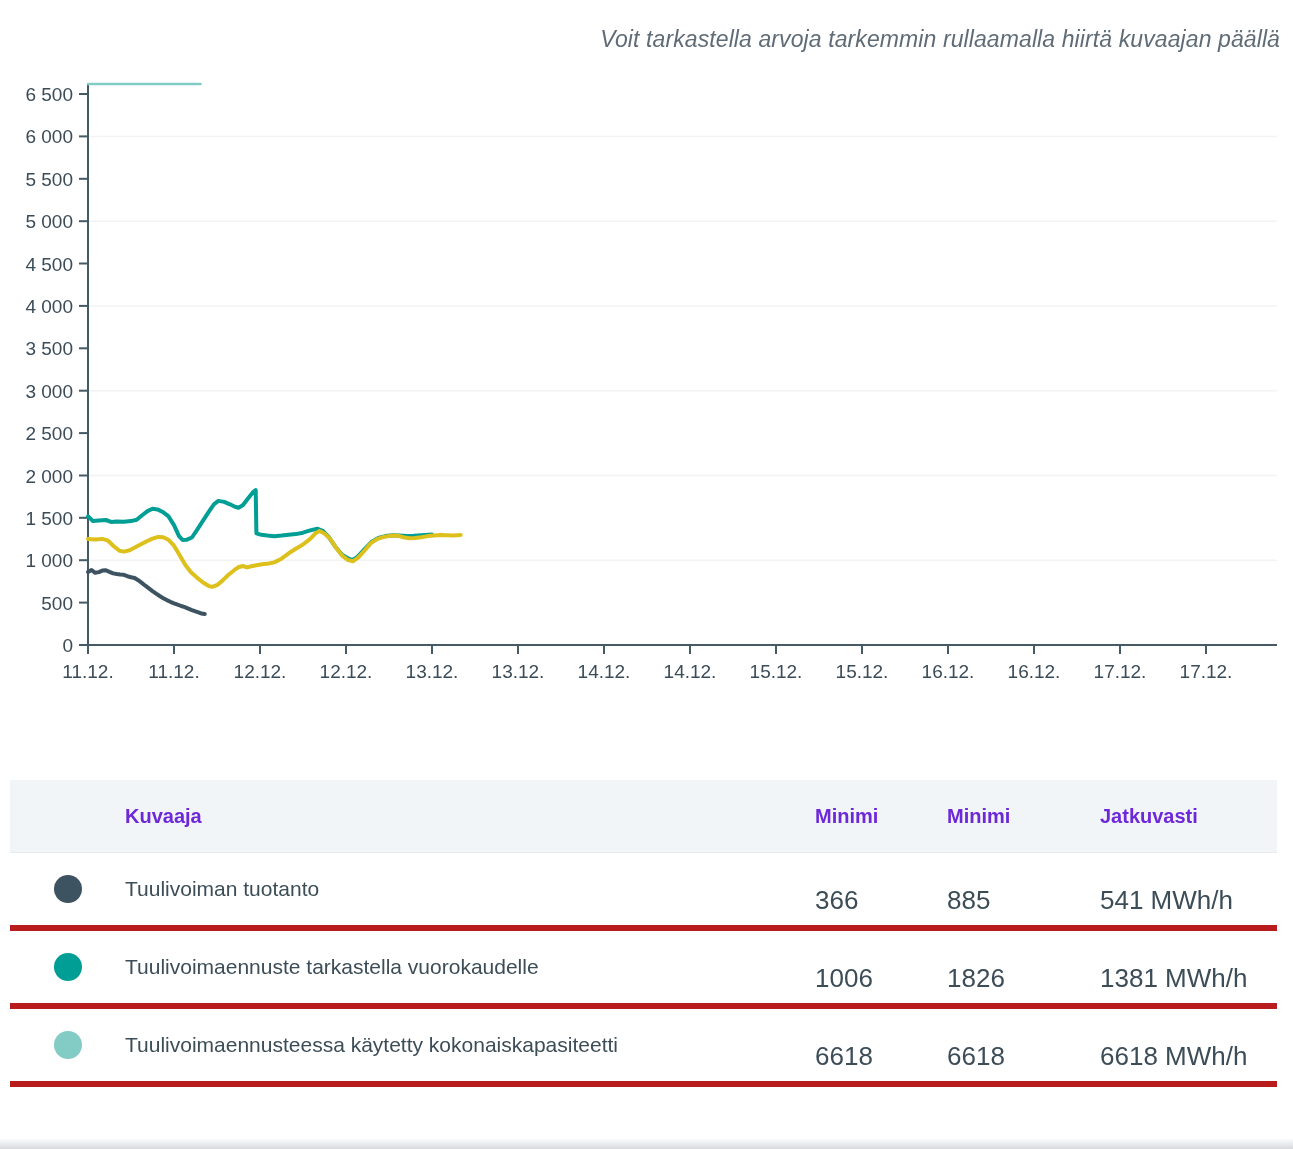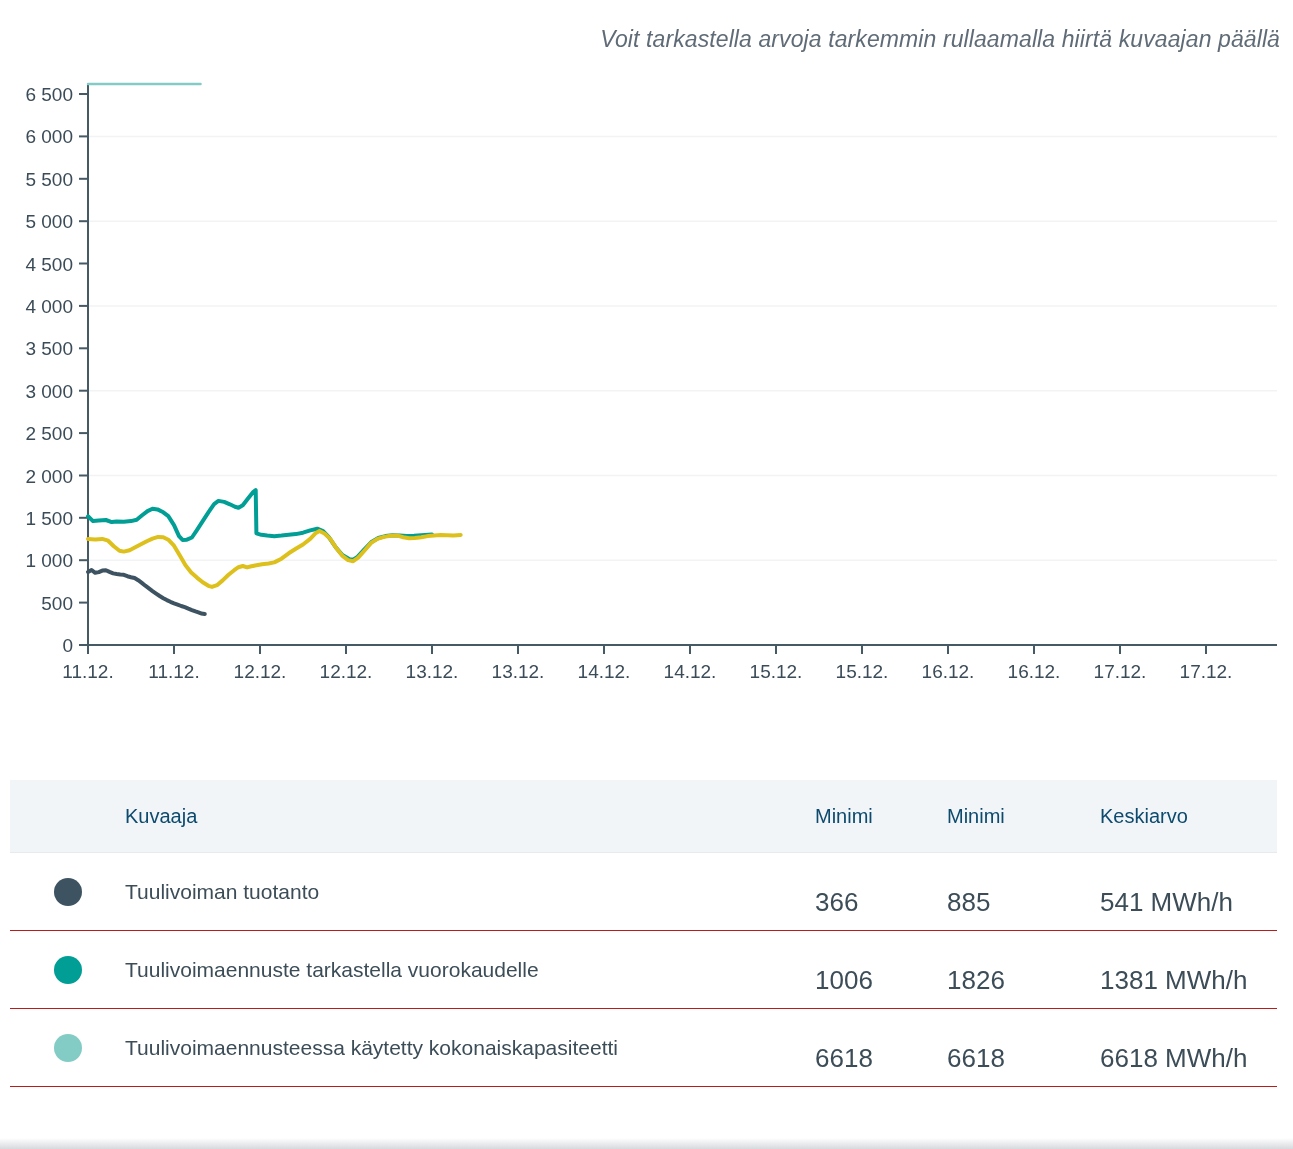--- a/index.html
+++ b/index.html
@@ -12,22 +12,22 @@
     font-size:23px; font-style:italic; color:#5f6b76; letter-spacing:.1px;
   }
 
   .chart-wrap { position:absolute; top:75px; left:0; width:1293px; height:620px; }
   svg { display:block; }
   .tick-label { font-family:"Liberation Sans","DejaVu Sans",sans-serif; font-size:19px; fill:#3b4c58; }
 
   .legend-table { position:absolute; top:780px; left:10px; width:1267px; }
   .t-row { display:grid; grid-template-columns:115px 690px 132px 153px 1fr; align-items:center; }
   .t-head { height:73px; background:#f2f5f7; }
-  .t-head .th { font-size:20px; font-weight:400; color:#0c4a6e; }
-  .t-body-row { height:78px; border-bottom:1px solid #b91c1c; background:#fff; }
+  .t-head .th { font-size:20px; font-weight:700; color:#6d28d9; }
+  .t-body-row { height:78px; border-bottom:6px solid #b91c1c; background:#fff; }
   .t-head { border-bottom:1px solid #e8ebee; }
   .c-swatch { display:flex; justify-content:center; align-items:center; }
   .dot { width:28px; height:28px; border-radius:50%; display:inline-block; }
   .c-label { font-size:21px; color:#3c4d58; }
   .c-val { font-size:26px; color:#3c4d58;margin-top:22px; }
 
   .bottom-shade {
     position:absolute; left:0; right:0; bottom:0; height:11px;
     background:linear-gradient(to bottom, rgba(110,120,130,0), rgba(110,120,130,0.28));
     pointer-events:none;
@@ -113,21 +113,21 @@
       </svg>
   </div>
 
   <div class="legend-table">
 
     <div class="t-row t-head">
       <div class="c-swatch"></div>
       <div class="th">Kuvaaja</div>
       <div class="th">Minimi</div>
       <div class="th">Minimi</div>
-      <div class="th">Keskiarvo</div>
+      <div class="th">Jatkuvasti</div>
     </div>
 
     <div class="t-row t-body-row">
       <div class="c-swatch">
           <span class="dot" style="background: rgb(62, 83, 98);"></span>
         </div>
       <div class="c-label">Tuulivoiman tuotanto</div>
       <div class="c-val">366</div>
       <div class="c-val">885</div>
       <div class="c-val">541 MWh/h</div>

